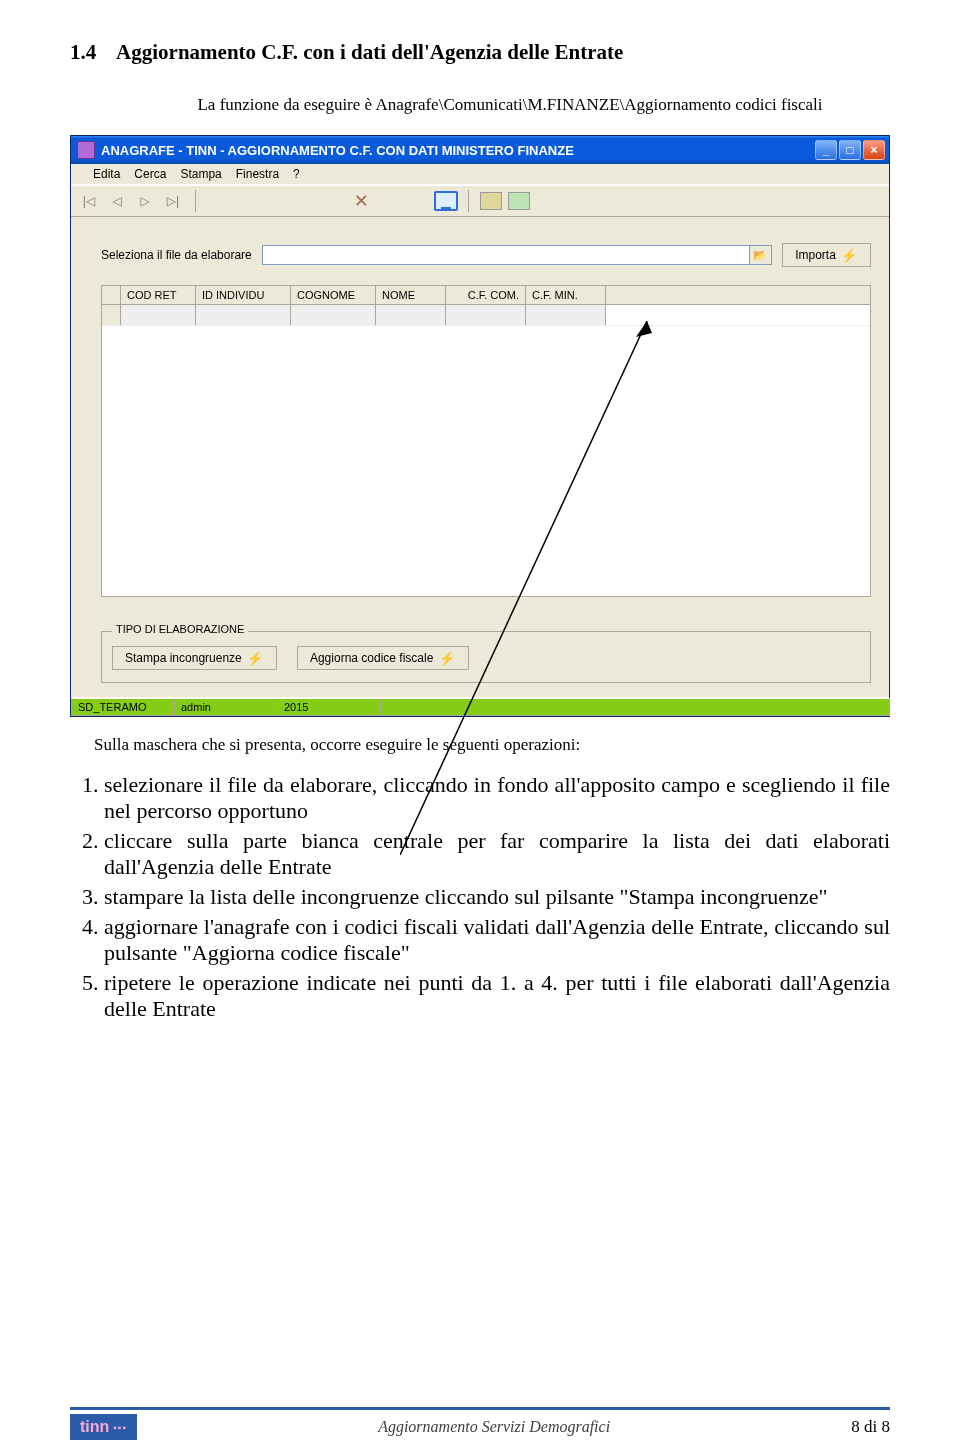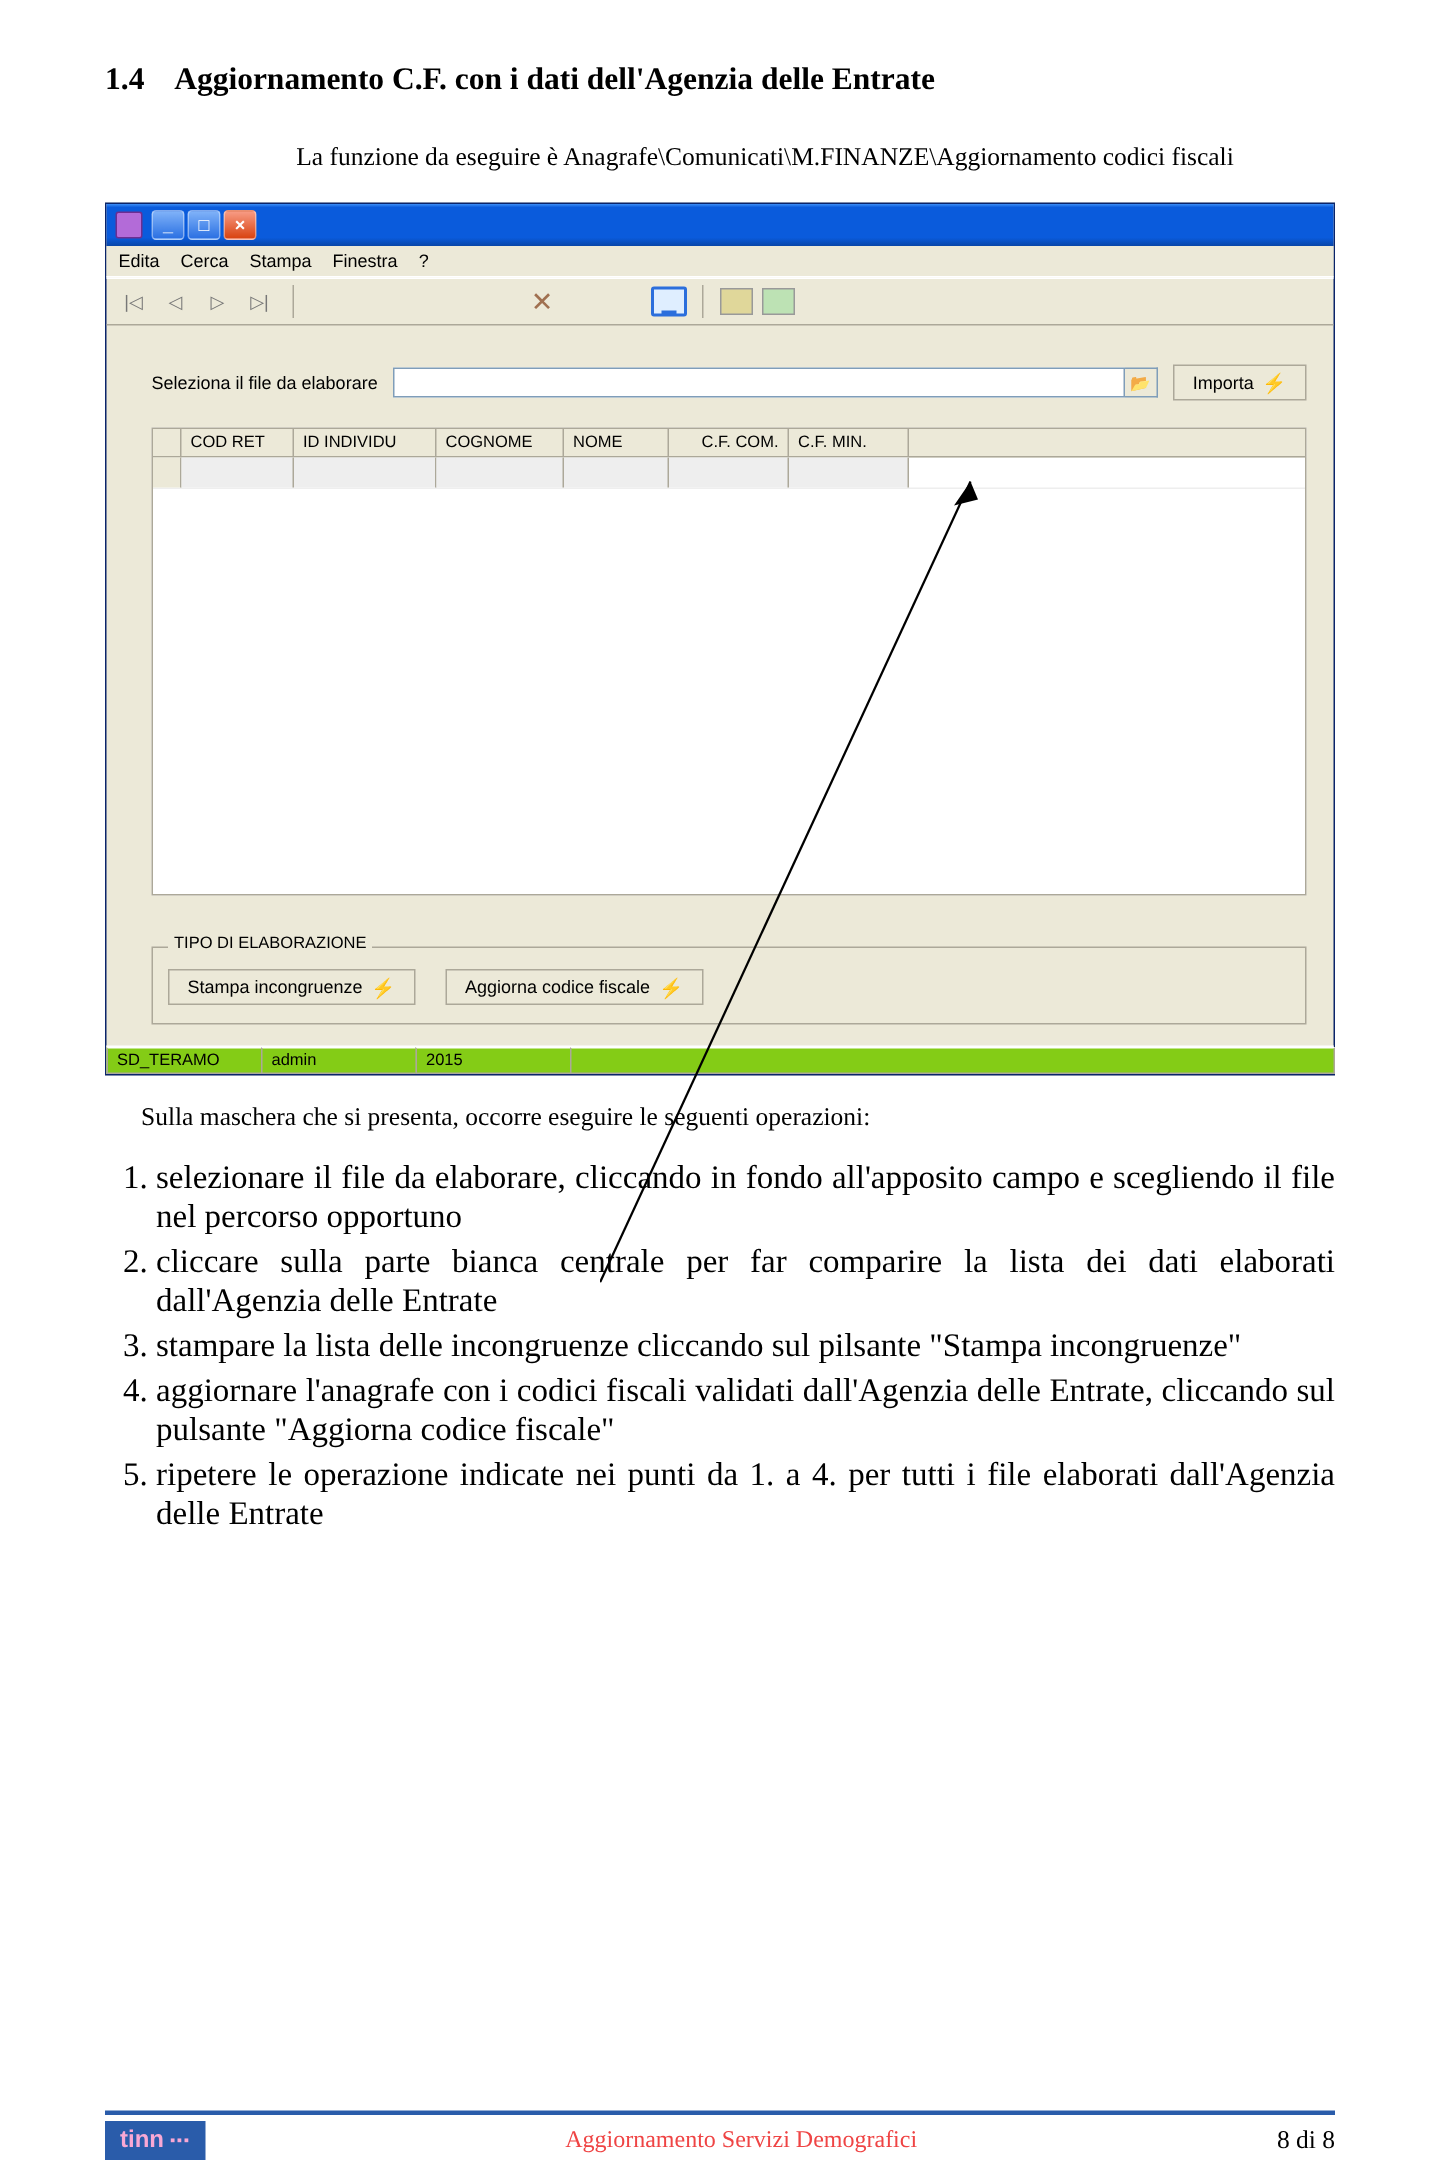--- a/index.html
+++ b/index.html
@@ -66,21 +66,21 @@
     border-radius: 3px;
     background: linear-gradient(to bottom, #7fb2f8, #2a6fe2);
     display: flex; align-items: center; justify-content: center;
     color: #fff; font-weight: bold; font-size: 12px;
     box-sizing: border-box;
   }
   .winbtn.close { background: linear-gradient(to bottom, #f79b84, #d8420f); }
   .menubar {
     display: flex;
     gap: 14px;
-    padding: 3px 8px;
+    padding: 3px 22px;
     background: #ece9d8;
     border-bottom: 1px solid #fff;
     font-size: 12px;
     color: #000;
   }
   .toolbar {
     display: flex;
     align-items: center;
     padding: 4px 6px;
     border-top: 1px solid #fff;
@@ -223,38 +223,39 @@
     padding: 0 70px;
   }
   .fline { border-top: 3px solid #2a5caa; margin-bottom: 4px; }
   .frow { display:flex; align-items:center; }
   .flogo {
     background:#2a5caa; color:#f9a8d4; font-weight:bold;
     padding: 4px 10px; font-family: Arial, sans-serif;
     display:flex; align-items:center; gap:4px; font-size:16px;
   }
   .flogo .dots{font-size:10px; letter-spacing:1px;}
-  .fmid { flex:1; text-align:center; color:#ef4444; font-size:16px; }
+  .fmid { flex:1; text-align:center; color:#404040; font-size:16px;font-style:italic; }
   .fpage { font-size:17px; }
 </style>
 </head>
 <body>
 
 <div class="page">
 
   <h2 class="sec">
     <span>1.4</span>&nbsp;&nbsp;&nbsp;
     <span>Aggiornamento C.F. con i dati dell'Agenzia delle Entrate</span>
   </h2>
 
   <p class="lead">La funzione da eseguire è Anagrafe\Comunicati\M.FINANZE\Aggiornamento codici fiscali</p>
 
   <div class="win">
     <div class="titlebar">
       <div class="appicon"></div>
+      <div class="title">ANAGRAFE - TINN - AGGIORNAMENTO C.F. CON DATI MINISTERO FINANZE</div>
       <div class="winbtns">
         <div class="winbtn">_</div>
         <div class="winbtn">□</div>
         <div class="winbtn close">×</div>
       </div>
     </div>
     <div class="menubar">
       <span>Edita</span>
       <span>Cerca</span>
       <span>Stampa</span>

